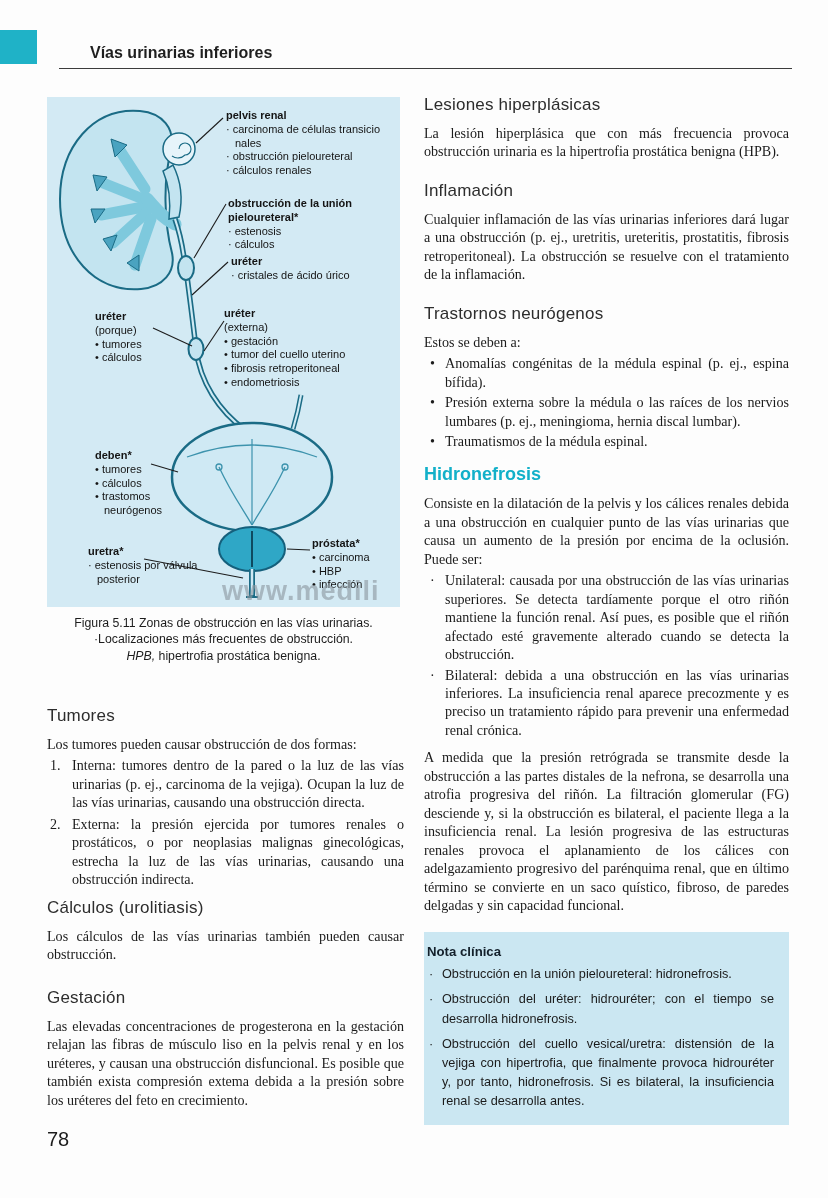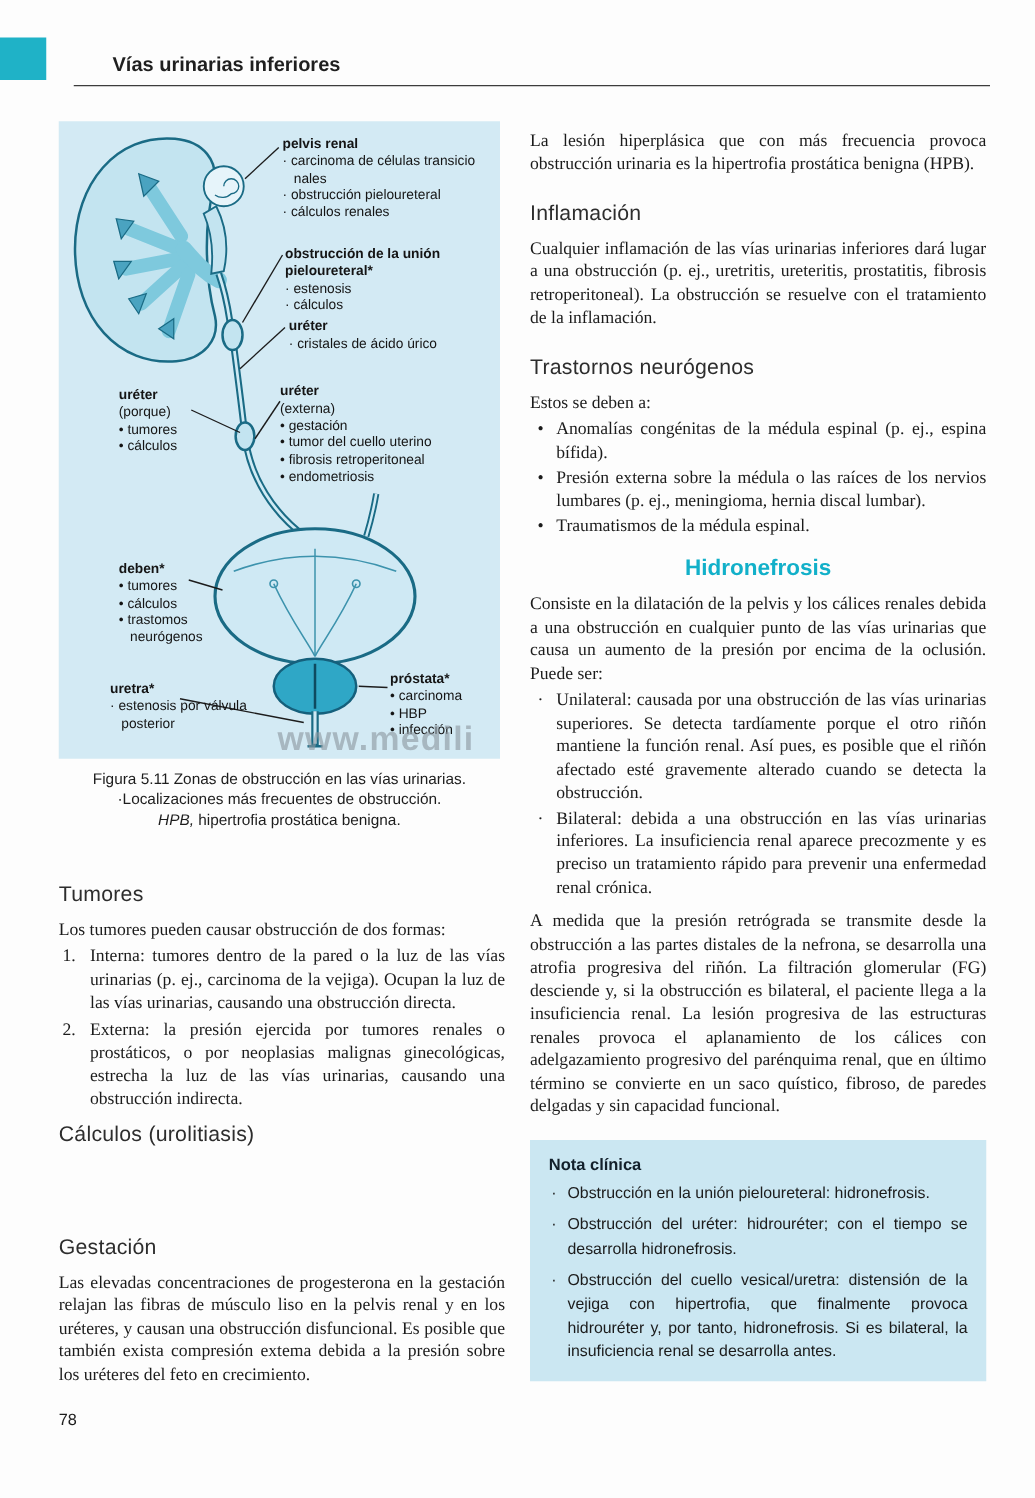--- a/index.html
+++ b/index.html
@@ -33,46 +33,45 @@
   }
   .it{font-style:italic;}
   
   .h-sec{
     font-family:"Liberation Sans", sans-serif;font-size:17px;font-weight:normal;color:#2d2d2d;
     margin:0;letter-spacing:.2px;
   }
   .h-hidro{
     font-family:"Liberation Sans", sans-serif;font-size:18px;font-weight:bold;color:#12b0c9;
     margin:14px 0 0 0;
-    text-align:center;
   }
   .body{font-size:14.1px;line-height:1.31;text-align:justify;margin:9px 0 0 0;}
   .mt20{margin-top:20px;}
   .blist{margin-top:3px;}
   .li{position:relative;padding-left:21px;margin-top:2px;font-size:14.1px;line-height:1.31;text-align:justify;}
   .li .mk{position:absolute;left:6px;}
   .oli{position:relative;padding-left:25px;margin-top:3px;font-size:14.1px;line-height:1.31;text-align:justify;}
   .oli .mk{position:absolute;left:3px;}
   #sec-tumores{position:absolute;left:47px;top:706px;width:357px;}
   #sec-calculos{position:absolute;left:47px;top:898px;width:357px;}
   #sec-gestacion{position:absolute;left:47px;top:988px;width:357px;}
   #col-right{position:absolute;left:424px;top:95px;width:365px;}
   
   #clinical-note{
     margin-top:18px;background:#cbe7f2;box-sizing:border-box;width:365px;
-    padding:12px 15px 14px 15px;
+    padding:12px 15px 14px 3px;
     font-family:"Liberation Sans", sans-serif;
   }
   #clinical-note .note-h{font-size:13.2px;font-weight:bold;color:#13202b;}
   #clinical-note .li{font-size:12.7px;line-height:1.5;margin-top:6px;padding-left:15px;}
   #clinical-note .li .mk{left:2px;}
   
   #page-number{
     position:absolute;left:47px;top:1128px;
-    font-family:"Liberation Sans", sans-serif;font-size:13px;color:#1d1d1d;
+    font-family:"Liberation Sans", sans-serif;font-size:20px;color:#1d1d1d;
   }
 </style>
 </head>
 <body>
 
 <div id="accent-block"></div>
 <div id="page-title">Vías urinarias inferiores</div>
 <div id="header-rule"></div>
 
 <div id="figure-panel">
@@ -200,28 +199,30 @@
   <h2 class="h-sec">Tumores</h2>
   <p class="body">Los tumores pueden causar obstrucción de dos formas:</p>
   <div class="blist">
     <div class="oli"><span class="mk">1.</span><span>Interna: tumores dentro de la pared o la luz de las vías urinarias (p. ej., carcinoma de la vejiga). Ocupan la luz de las vías urinarias, causando una obstrucción directa.</span></div>
     <div class="oli"><span class="mk">2.</span><span>Externa: la presión ejercida por tumores renales o prostáticos, o por neoplasias malignas ginecológicas, estrecha la luz de las vías urinarias, causando una obstrucción indirecta.</span></div>
   </div>
 </div>
 
 <div id="sec-calculos">
   <h2 class="h-sec">Cálculos (urolitiasis)</h2>
+  <p class="body">Los cálculos de las vías urinarias también pueden causar obstrucción.</p>
 </div>
 
 <div id="sec-gestacion">
   <h2 class="h-sec">Gestación</h2>
   <p class="body">Las elevadas concentraciones de progesterona en la gestación relajan las fibras de músculo liso en la pelvis renal y en los uréteres, y causan una obstrucción disfuncional. Es posible que también exista compresión extema debida a la presión sobre los uréteres del feto en crecimiento.</p>
 </div>
 
 <div id="col-right">
+  <h2 class="h-sec">Lesiones hiperplásicas</h2>
   <p class="body">La lesión hiperplásica que con más frecuencia provoca obstrucción urinaria es la hipertrofia prostática benigna (HPB).</p>
 
   <h2 class="h-sec mt20">Inflamación</h2>
   <p class="body">Cualquier inflamación de las vías urinarias inferiores dará lugar a una obstrucción (p. ej., uretritis, ureteritis, prostatitis, fibrosis retroperitoneal). La obstrucción se resuelve con el tratamiento de la inflamación.</p>
 
   <h2 class="h-sec mt20">Trastornos neurógenos</h2>
   <p class="body">Estos se deben a:</p>
   <div class="blist">
     <div class="li"><span class="mk">•</span><span>Anomalías congénitas de la médula espinal (p. ej., espina bífida).</span></div>
     <div class="li"><span class="mk">•</span><span>Presión externa sobre la médula o las raíces de los nervios lumbares (p. ej., meningioma, hernia discal lumbar).</span></div>

